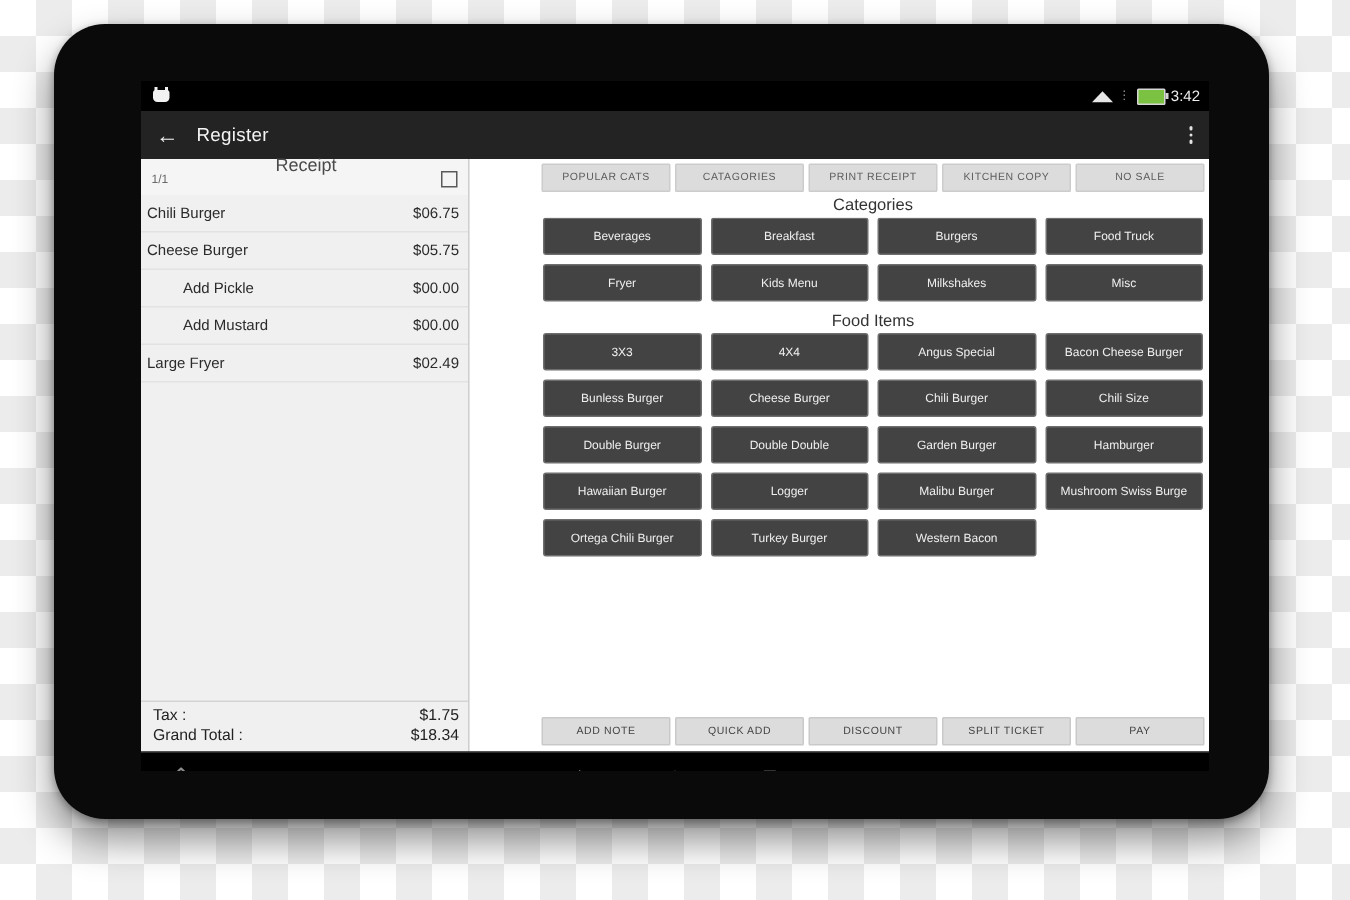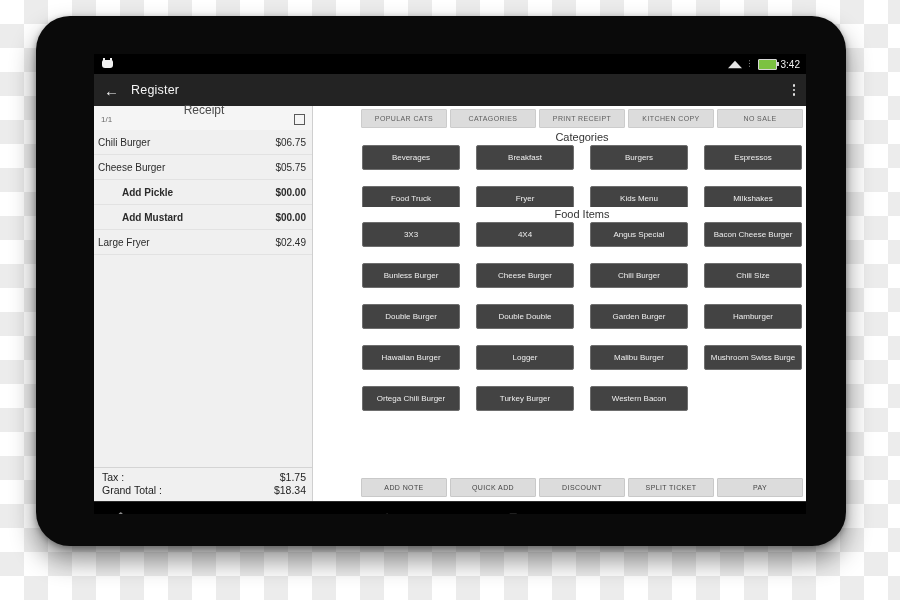--- a/index.html
+++ b/index.html
@@ -210,21 +210,21 @@
     display: flex;
     justify-content: space-between;
     align-items: center;
     height: 25px;
     padding: 0 6px 0 4px;
     border-bottom: 1px solid #e2e2e2;
     font-size: 10px;
     color: #2b2b2b;
     box-sizing: border-box;
   }
-  .receipt-row.modifier { padding-left: 28px; font-weight: bold; }
+  .receipt-row.modifier { padding-left: 28px; }
   .receipt-row .r-price {
     font-size: 10px;
     color: #2b2b2b;
   }
 
   #totals {
     background: #f0f0f0;
     border-top: 1px solid #d4d4d4;
     padding: 3px 6px 4px 8px;
   }
@@ -272,21 +272,21 @@
     color: #333;
     background: #ffffff;
     padding: 1px 0 2px 0;
     position: relative;
     z-index: 3;
   }
 
   .grid {
     display: grid;
     grid-template-columns: repeat(4, 1fr);
-    gap: 16px;
+    gap: 6px;
     padding: 0 4px;
     background: #ffffff;
   }
   .grid-btn {
     background: #434343;
     border: 1px solid #6e6e6e;
     border-radius: 2px;
     color: #efefef;
     font-size: 8px;
     text-align: center;
@@ -439,21 +439,20 @@
             <div class="tab-btn">KITCHEN COPY</div>
             <div class="tab-btn">NO SALE</div>
           </div>
 
         <div class="section-header">Categories</div>
         <div id="categories-grid-wrap">
           <div class="grid" id="categories-grid">
               <div class="grid-btn">Beverages</div>
               <div class="grid-btn">Breakfast</div>
               <div class="grid-btn">Burgers</div>
-              <div class="grid-btn">Espressos</div>
               <div class="grid-btn">Food Truck</div>
               <div class="grid-btn">Fryer</div>
               <div class="grid-btn">Kids Menu</div>
               <div class="grid-btn">Milkshakes</div>
               <div class="grid-btn">Misc</div>
               <div class="grid-btn">Salads</div>
               <div class="grid-btn">Sandwiches</div>
             </div>
         </div>
 

